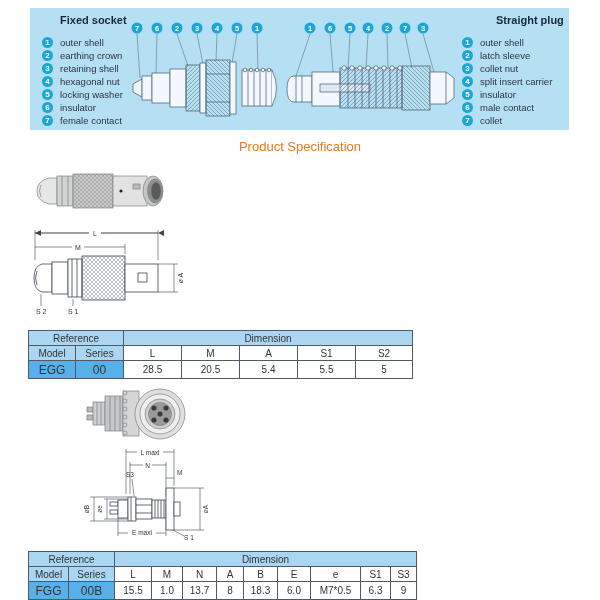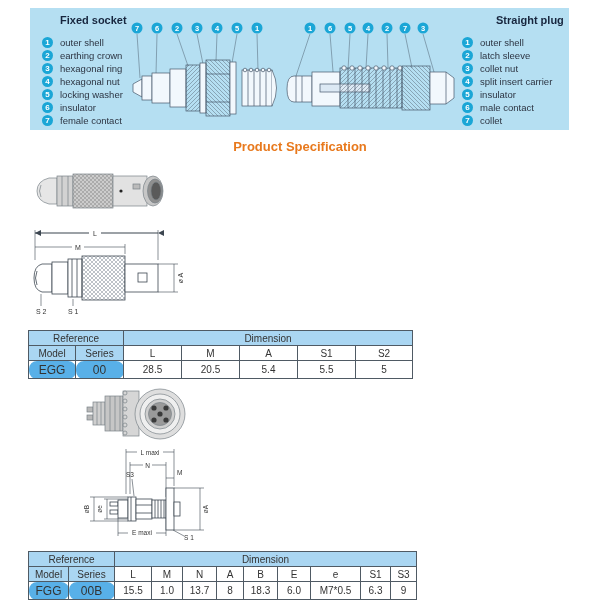--- a/index.html
+++ b/index.html
@@ -10,31 +10,31 @@
   .pt-left{left:30px;top:6px;text-align:right;}
   .pt-right{left:466px;top:6px;}
   .parts-list{position:absolute;top:28px;}
   .pl-left{left:12px;}
   .pl-right{left:432px;}
   .part-item{display:flex;align-items:center;height:13px;}
   .badge{width:11px;height:11px;border-radius:50%;background:#1ba6d6;color:#fff;font-size:8px;font-weight:bold;display:flex;align-items:center;justify-content:center;margin-right:7px;flex:none;}
   .part-label{font-size:9.5px;color:#2c3442;white-space:nowrap;text-align:right;}
   .drawing-left{position:absolute;left:98px;top:10px;width:155px;height:108px;}
   .drawing-right{position:absolute;left:252px;top:10px;width:178px;height:108px;}
-  .heading{position:absolute;left:0;top:139px;width:600px;text-align:center;font-size:13px;font-weight:bold;color:#e8791d;}
+  .heading{position:absolute;left:0;top:139px;width:600px;text-align:center;font-size:13px;font-weight:normal;color:#e8791d;}
   .egg-photo{position:absolute;left:35px;top:164px;width:135px;height:55px;}
   .egg-dims{position:absolute;left:28px;top:226px;width:185px;height:95px;}
   .fgg-photo{position:absolute;left:85px;top:384px;width:122px;height:60px;}
   .fgg-dims{position:absolute;left:60px;top:444px;width:164px;height:102px;}
   table.spec-table{border-collapse:collapse;table-layout:fixed;font-size:10px;color:#333;position:absolute;}
   .t1{left:28px;top:330px;}
   .t2{left:28px;top:551px;}
   .spec-table td{border:1px solid #4f5a64;text-align:center;padding:0;height:14px;overflow:hidden;white-space:nowrap;background:#fff;}
   .spec-table td.hdr{background:#aad6f2;}
-  .spec-table td.model-cell{background:#58b0e8;font-size:12px;height:17px;border-radius:8px;}
+  .spec-table td.model-cell{background:#58b0e8;font-size:12px;height:17px;}
   .cal{fill:#1ba6d6;}
   .caltxt{fill:#fff;font-size:7.5px;font-weight:bold;text-anchor:middle;}
   .dimtxt{fill:#333;font-size:7px;}
   .dimtxt2{fill:#333;font-size:6.5px;}
 </style>
 </head>
 <body>
 
 <div class="page">
 
@@ -46,21 +46,21 @@
       <div class="part-item">
           <span class="badge">1</span>
           <span class="part-label">outer shell</span>
         </div>
       <div class="part-item">
           <span class="badge">2</span>
           <span class="part-label">earthing crown</span>
         </div>
       <div class="part-item">
           <span class="badge">3</span>
-          <span class="part-label">hexagonal ring</span>
+          <span class="part-label">retaining shell</span>
         </div>
       <div class="part-item">
           <span class="badge">4</span>
           <span class="part-label">hexagonal nut</span>
         </div>
       <div class="part-item">
           <span class="badge">5</span>
           <span class="part-label">locking washer</span>
         </div>
       <div class="part-item">

